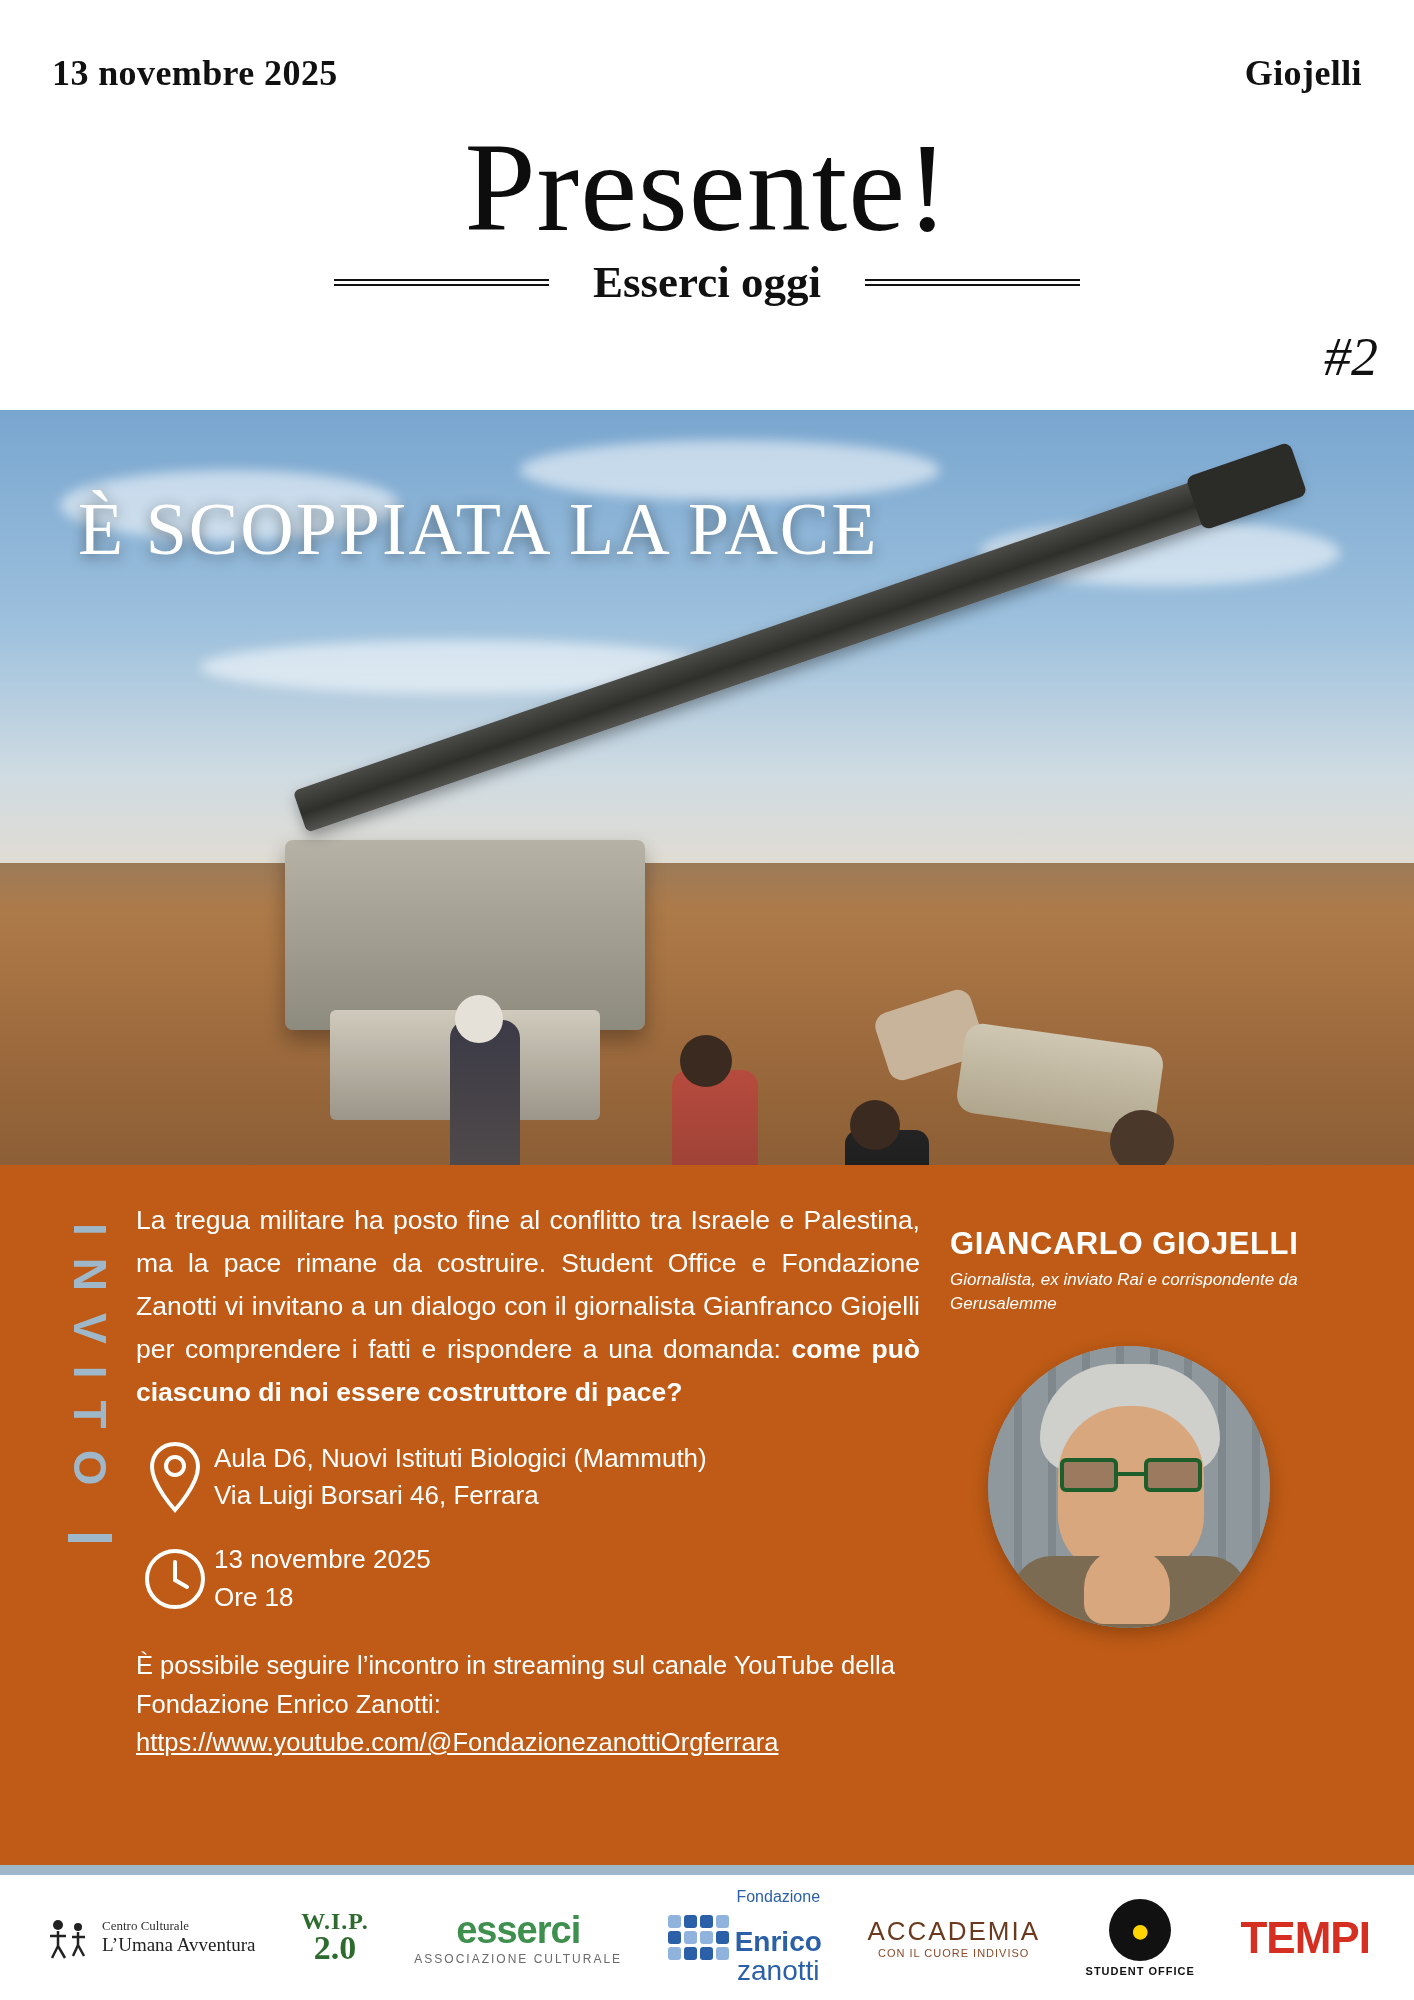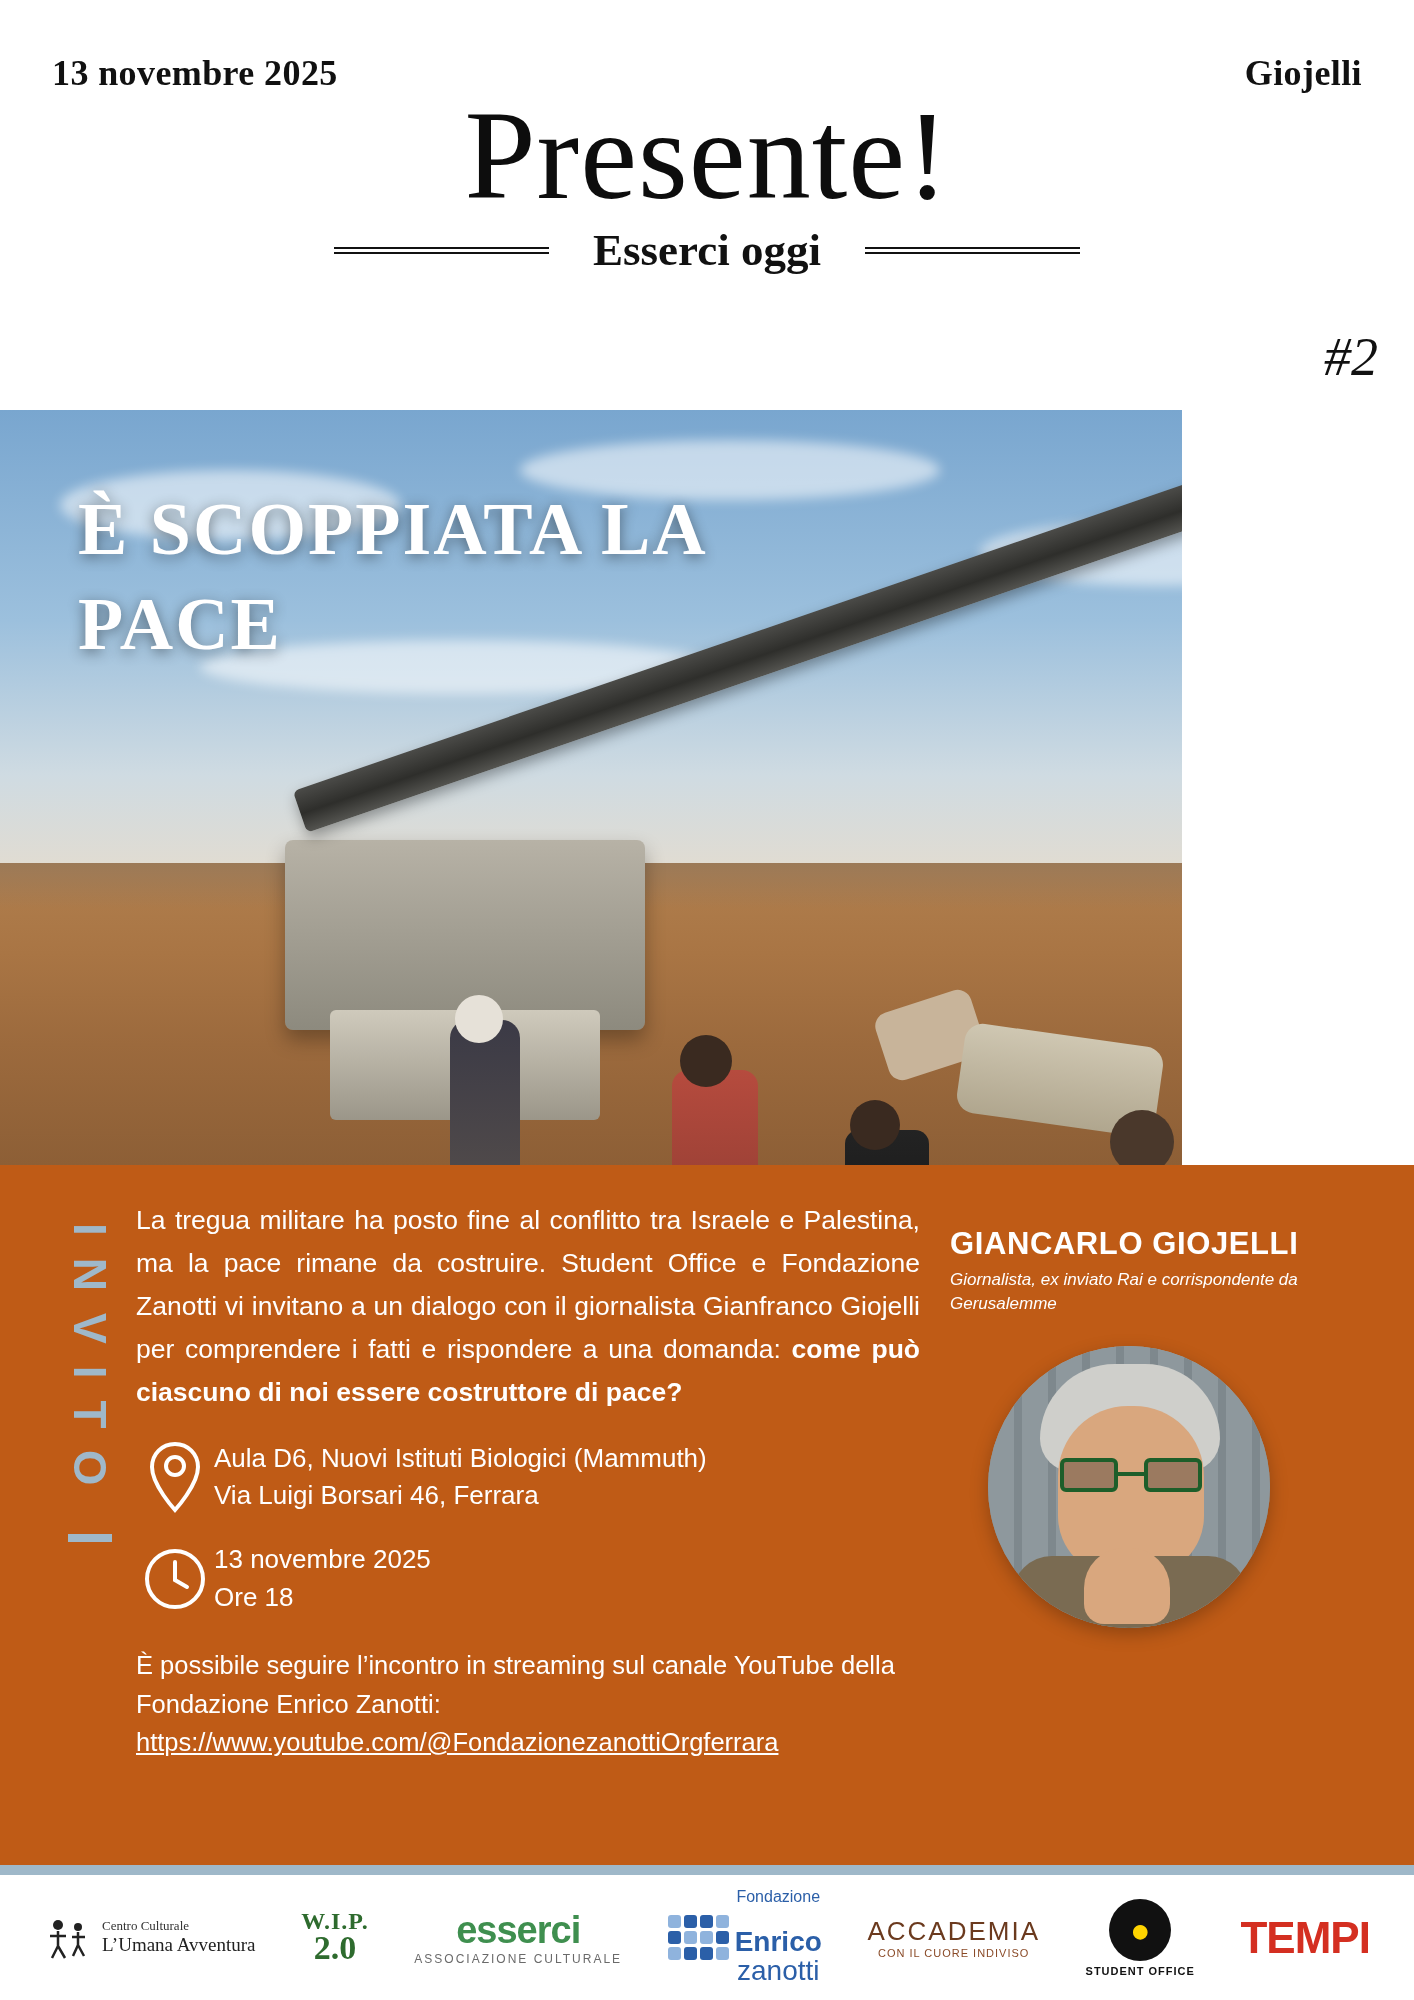--- a/index.html
+++ b/index.html
@@ -40,20 +40,21 @@
     text-align: center;
     margin-top: -6px;
   }
   .masthead-title {
     font-family: "Liberation Serif", serif;
     font-size: 128px;
     line-height: 1.05;
     color: #0d0d0d;
     font-weight: normal;
     letter-spacing: 1px;
+    margin-top: 32px;
   }
   .masthead-sub-row {
     position: relative;
     display: flex;
     align-items: center;
     justify-content: center;
     margin-top: 2px;
   }
   .rule {
     height: 0;
@@ -77,25 +78,24 @@
     bottom: 22px;
     font-family: "Liberation Serif", serif;
     font-style: italic;
     font-size: 54px;
     color: #111;
   }
 
   
   .hero {
     position: relative;
-    width: 1182px;
+    width: 1414px;
     height: 755px;
     overflow: hidden;
     background: #15803d;
-    font-weight: bold;
   }
   .sky {
     position: absolute;
     left: 0; top: 0; right: 0;
     height: 62%;
     background: linear-gradient(#79a6cf 0%, #9cc0dd 45%, #cfdbe2 78%, #e3dcd0 100%);
   }
   .cloud {
     position: absolute;
     background: rgba(255,255,255,0.55);

